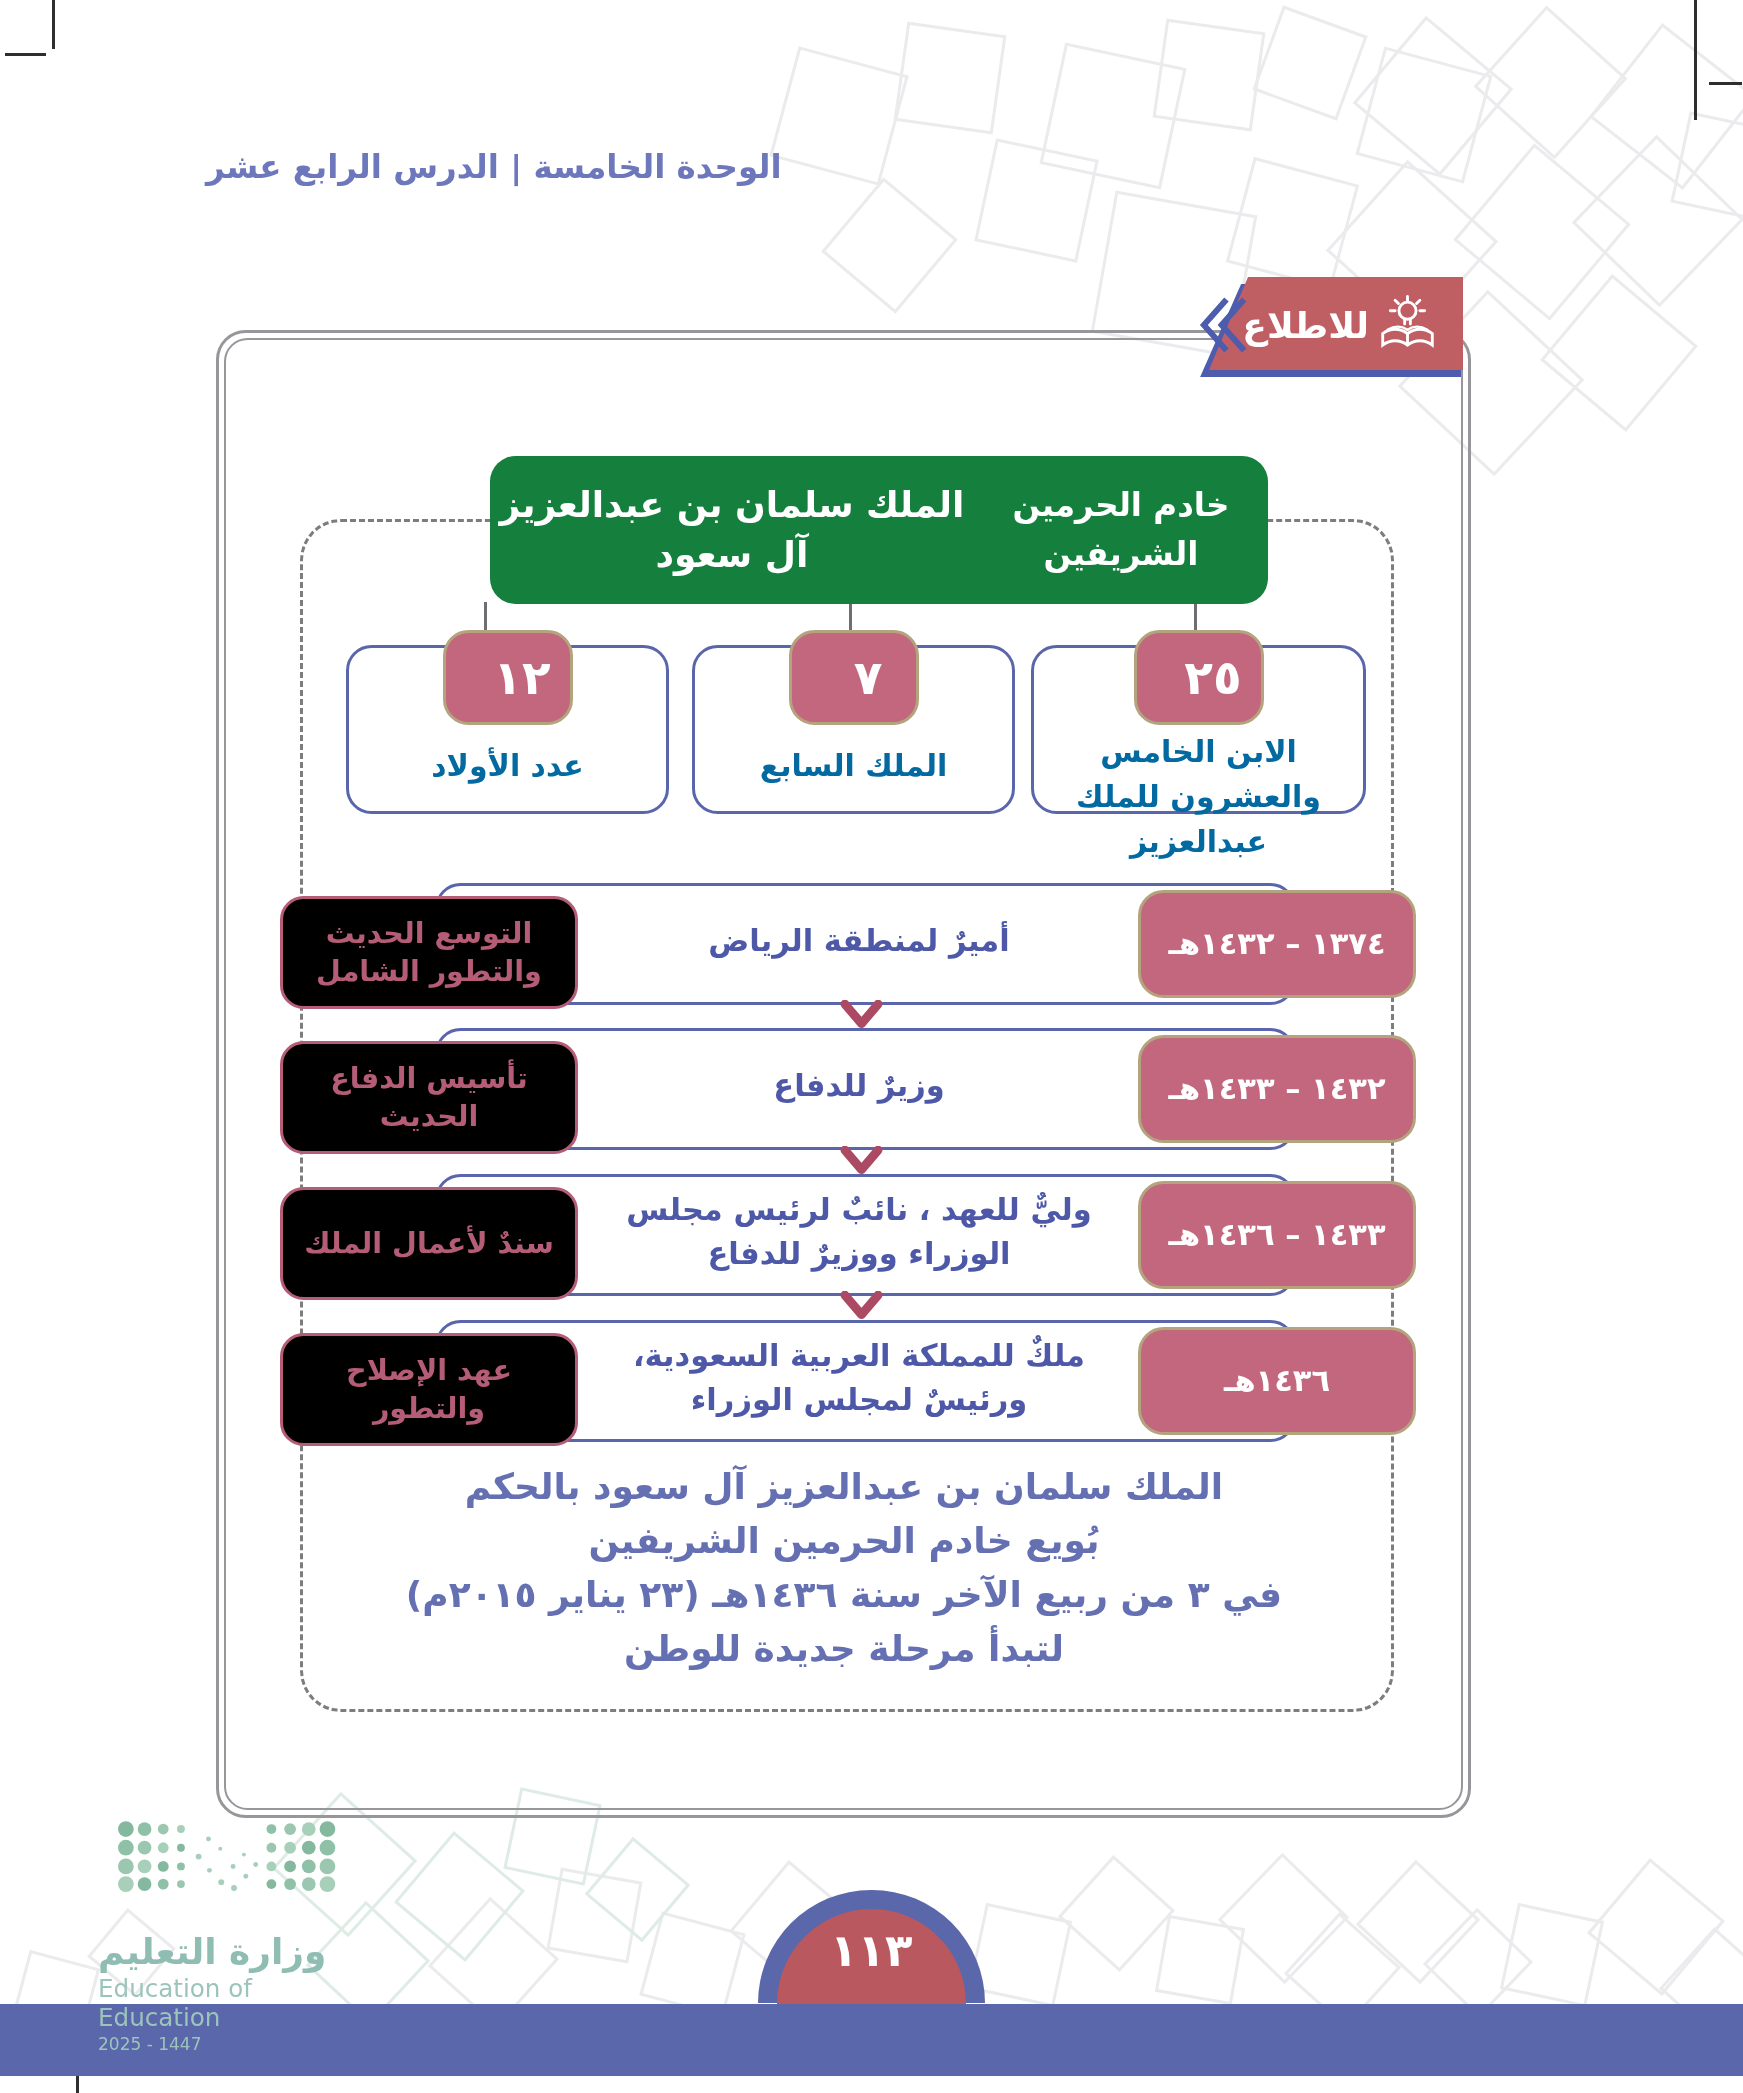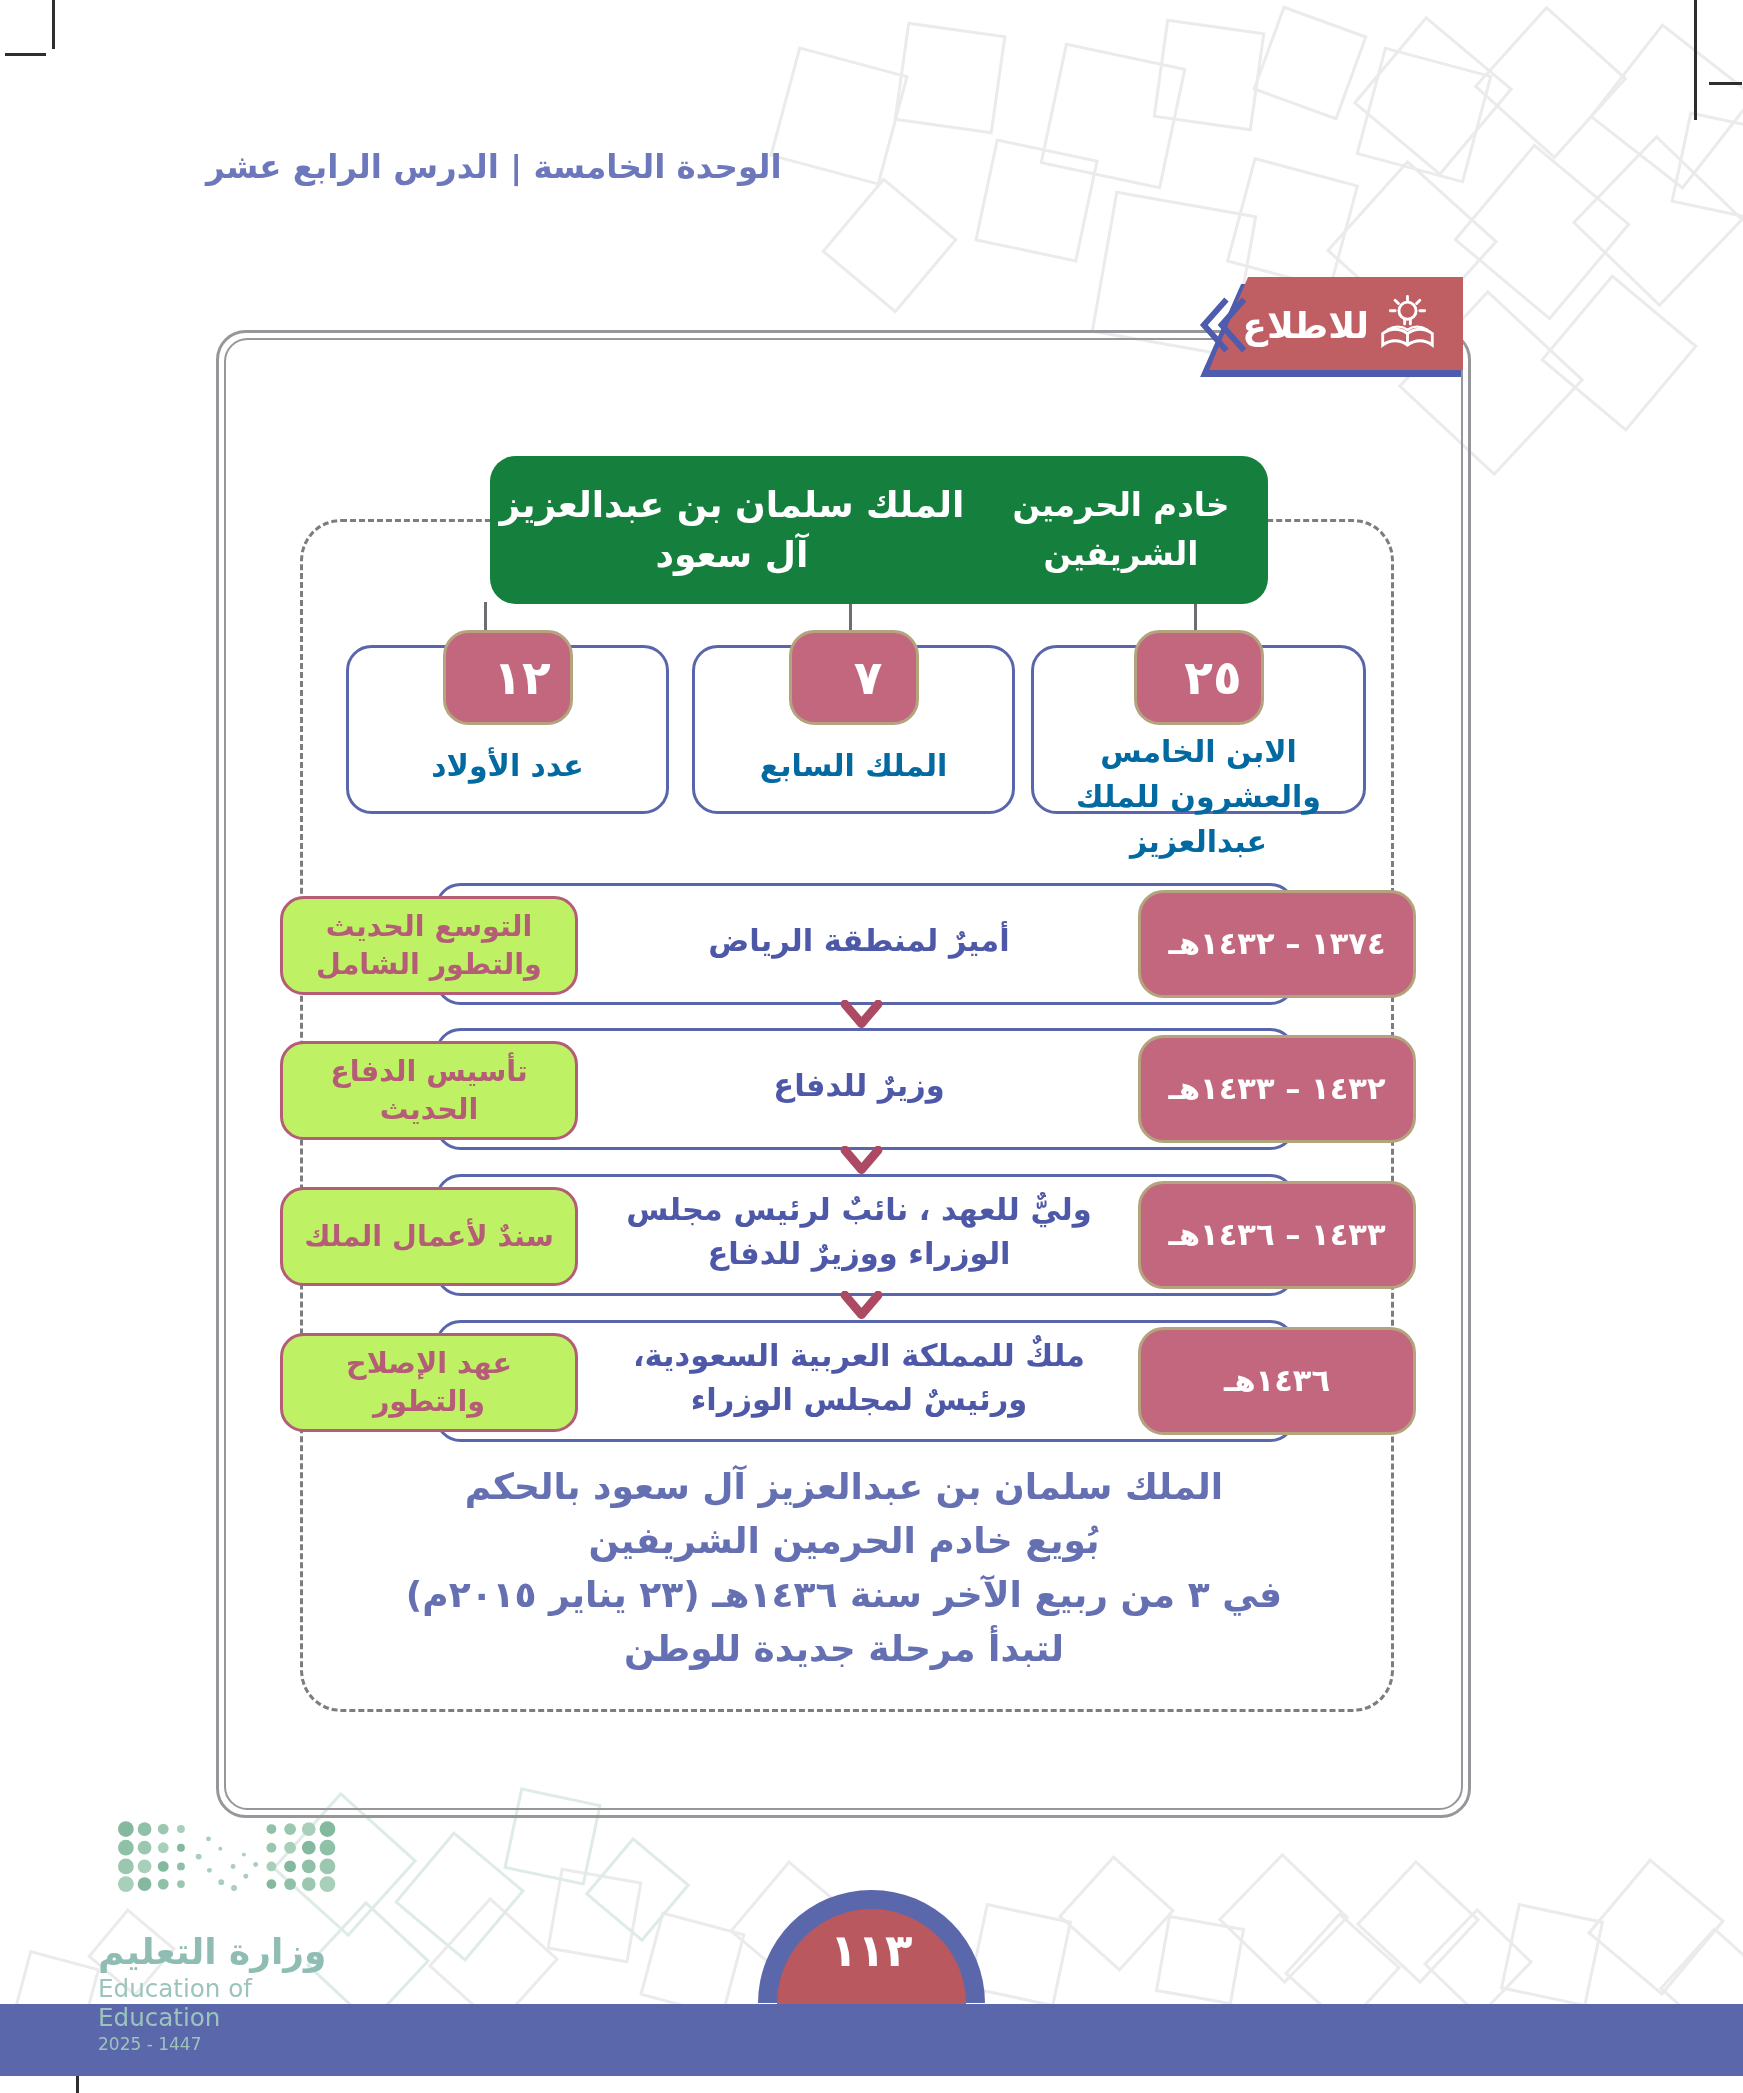--- a/index.html
+++ b/index.html
@@ -49,21 +49,21 @@
   .fact.single .flabel{top:95px;}
   
   .trow{position:absolute;left:281px;width:1133px;height:116px;z-index:2;}
   .trow .mid{position:absolute;left:155px;top:0;width:855px;height:116px;background:#fff;
         border:3px solid #5a66ab;border-radius:25.6px;}
   .trow .role{position:absolute;left:296px;top:0;width:566px;height:116px;display:flex;align-items:center;
         justify-content:center;text-align:center;color:#4d59a8;font-size:30.5px;font-weight:bold;line-height:1.45;}
   .trow .period{position:absolute;left:858px;top:6.9px;width:272px;height:102px;background:#c3677e;
         border:3.9px solid #b3a47e;border-radius:25.6px;color:#fff;font-size:30.5px;font-weight:bold;
         display:flex;align-items:center;justify-content:center;direction:rtl;}
-  .trow .era{position:absolute;left:0;top:12.8px;width:298px;height:99px;background:#bef264;
+  .trow .era{position:absolute;left:0;top:12.8px;width:298px;height:113px;background:#000000;
         border:3.4px solid #b55d76;border-radius:23.6px;color:#b55d76;font-size:28.6px;font-weight:bold;
         display:flex;align-items:center;justify-content:center;text-align:center;line-height:1.35;padding:0 13.8px;
         box-sizing:border-box;}
   .darr{position:absolute;left:841px;width:43px;height:29.6px;z-index:2;}
   
   .conclusion{position:absolute;left:372px;top:1460px;width:946px;text-align:center;color:#6570b3;
         font-size:36px;font-weight:bold;line-height:1.5;z-index:2;direction:rtl;}
   
   .bar{position:absolute;left:0;top:2004px;width:1744px;height:72px;background:#5b67ab;z-index:2;}
   .pagedisc{position:absolute;left:759px;top:1890px;width:227px;height:113px;background:#5b67ab;

